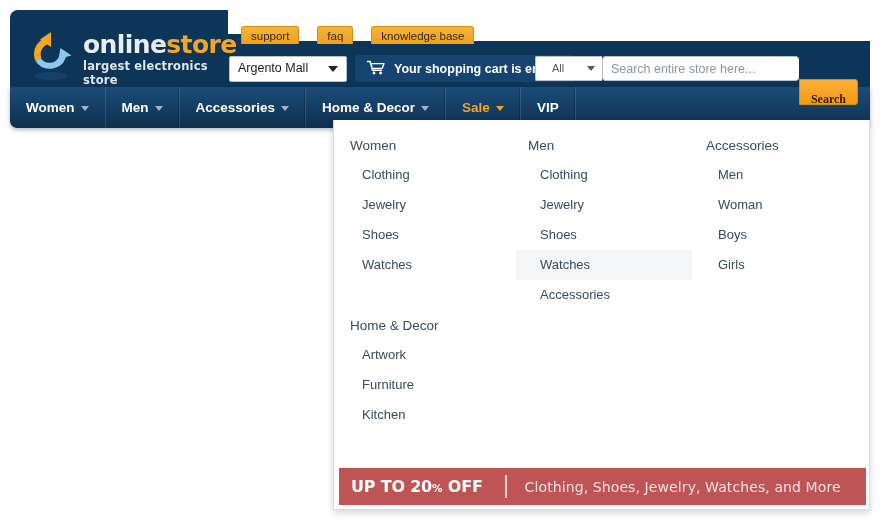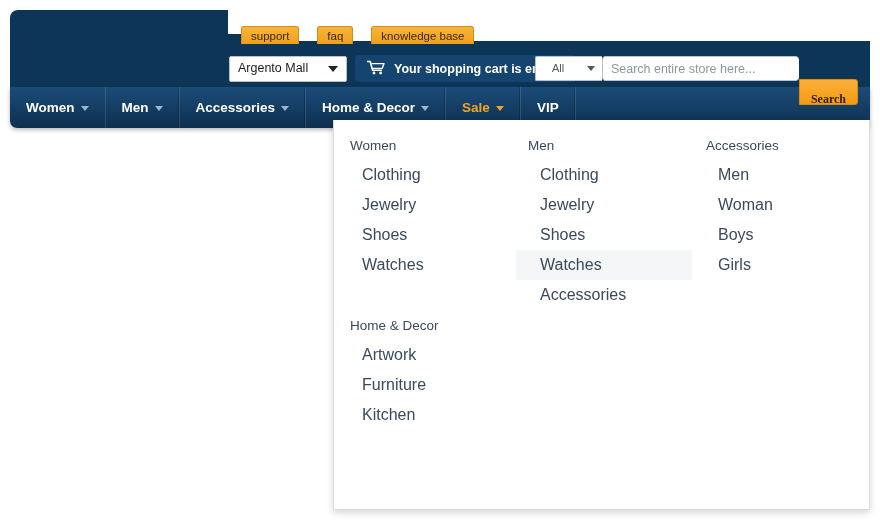--- a/index.html
+++ b/index.html
@@ -288,21 +288,21 @@
   .mcol.c3 { left: 360px; }
   .mcol.c4 { left: 4px; top: 191px; }
 
   .mcol-head {
     font-size: 13.5px;
     color: #3a4a5c;
     padding: 5px 9px 5px 12px;
     line-height: 19px;
   }
   .mitem {
-    font-size: 16px;
+    font-size: 13px;
     color: #3a4a5c;
     padding: 6px 9px 6px 24px;
     line-height: 18px;
     cursor: pointer;
   }
   .mitem.active {
     background: #f4f6f7;
   }
 
   
@@ -350,20 +350,35 @@
   <div id="header-top-cut"></div>
   <div id="header-top-cut-round"></div>
 
   <div id="tabs">
     <div class="tab">support</div>
     <div class="tab">faq</div>
     <div class="tab">knowledge base</div>
   </div>
 
 
+  <div id="logo">
+    <div id="logo-mark">
+      <svg width="52" height="52" viewBox="0 0 52 52">
+        <ellipse cx="26" cy="46" rx="17" ry="4" fill="#15406a"></ellipse>
+        <path d="M26 7 A17 17 0 0 0 10.5 31 L16.5 28.4 A10.6 10.6 0 0 1 26 13.6 Z" fill="#f6a623"></path>
+        <path d="M26 7 L26 2 L15 9.5 L26 17 Z" fill="#f6a623"></path>
+        <path d="M10.5 31 A17 17 0 0 0 41 27 L34.6 25.4 A10.6 10.6 0 0 1 15.8 28.2 Z" fill="#8fc8ef"></path>
+        <path d="M41 27 L46.5 25.6 L35.5 18 L33 31.5 Z" fill="#8fc8ef"></path>
+      </svg>
+    </div>
+    <div id="logo-text">
+      <div id="logo-line1"><span class="w1">online</span><span class="w2">store</span></div>
+      <div id="logo-line2">largest electronics store</div>
+    </div>
+  </div>
 
   <div id="store-switcher">
     <span class="label">Argento Mall</span>
     <span class="caret"></span>
   </div>
 
   <div id="cart">
     <span>
       <svg width="18" height="15" viewBox="0 0 18 15">
         <path d="M0.5 1.5 H3.2 L5.6 10.2 H14.4" fill="none" stroke="#ffffff" stroke-width="1.6" stroke-linecap="round" stroke-linejoin="round"></path>
@@ -440,13 +455,18 @@
     </div>
 
     <div class="mcol c4">
       <div class="mcol-head">Home &amp; Decor</div>
       <div class="mitem">Artwork</div>
       <div class="mitem">Furniture</div>
       <div class="mitem">Kitchen</div>
     </div>
   </div>
 
+  <div id="promo">
+    <div id="promo-left"><span>UP TO 20</span><span class="pct">%</span><span> OFF</span></div>
+    <div id="promo-divider"></div>
+    <div id="promo-right">Clothing, Shoes, Jewelry, Watches, and More</div>
+  </div>
 </div>
 
 </body></html>

